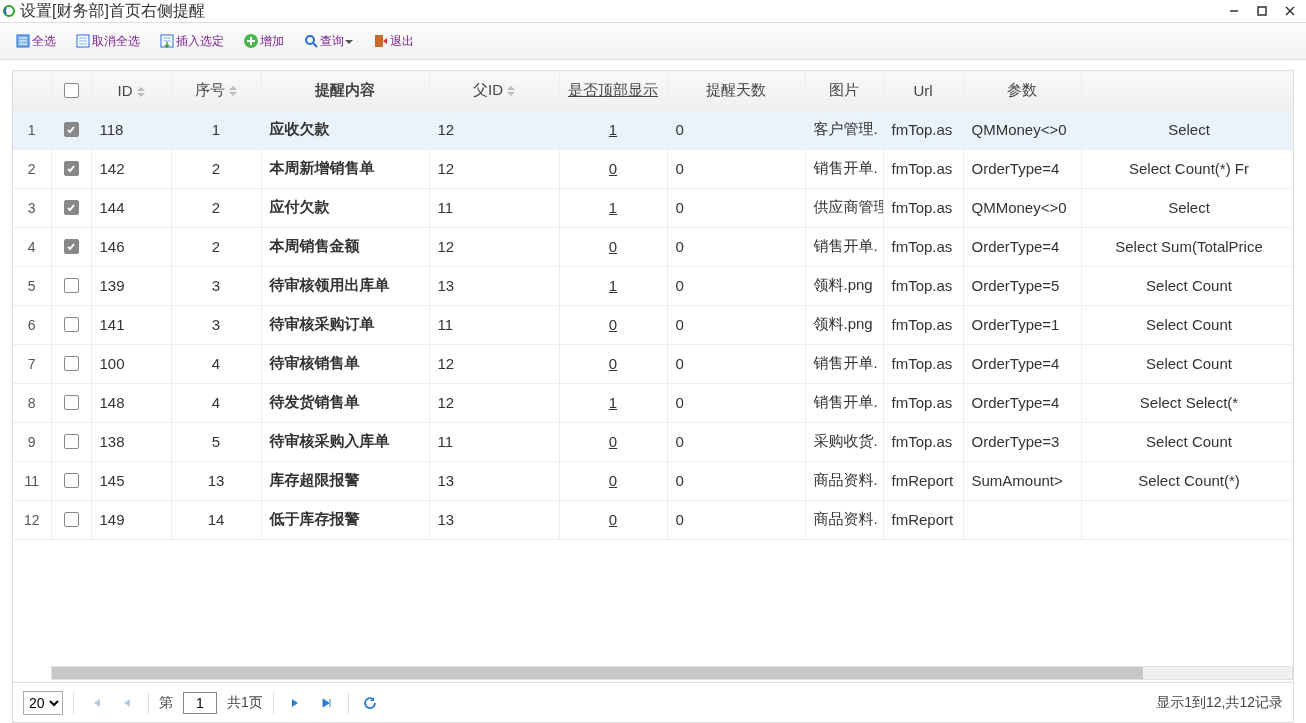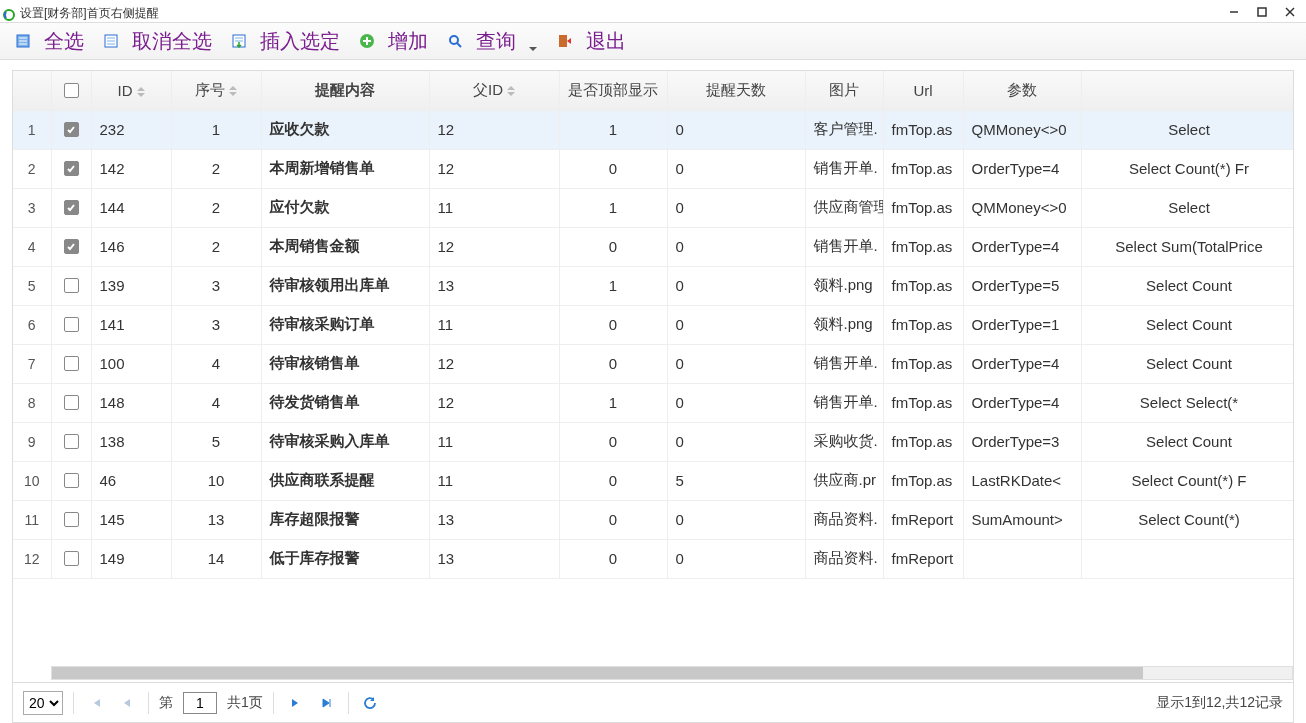--- a/index.html
+++ b/index.html
@@ -1,28 +1,28 @@
 <!DOCTYPE html>
 <html><head>
 <meta charset="utf-8">
 <style>
 * { box-sizing: border-box; margin: 0; padding: 0; }
 html, body { height: 100%; font-family: "Microsoft YaHei", Arial, sans-serif; font-size: 14px; color: #333; background: #fff; }
 body { display: flex; flex-direction: column; }
 
 
-.titlebar { height: 22px; display: flex; align-items: flex-end; padding: 0 2px; font-size: 12px; color: #333; }
+.titlebar { height: 22px; display: flex; align-items: center; padding: 0 2px; font-size: 16px; color: #333; }
 .titlebar .tb-icon { width: 14px; height: 14px; margin-right: 4px; display: inline-flex; align-items: center; justify-content: center; }
 .titlebar .spacer { flex: 1; }
 .winbtn { width: 28px; height: 20px; display: inline-flex; align-items: center; justify-content: center; color: #333; cursor: pointer; }
 .winbtn svg { display: block; }
 
 
 .toolbar { height: 38px; border-top: 1px solid #ddd; border-bottom: 1px solid #ddd; background: linear-gradient(#fcfcfc, #f2f2f2); display: flex; align-items: center; padding-left: 14px; gap: 18px; }
-.tbtn { display: inline-flex; align-items: center; gap: 12px; color: #7a1d8e; cursor: pointer; font-size: 20px; }
+.tbtn { display: inline-flex; align-items: center; gap: 0; color: #7a1d8e; cursor: pointer; font-size: 12px; }
 .tbtn .ticon { width: 18px; height: 18px; display: inline-flex; align-items: center; justify-content: center; }
 .tbtn .caret { width: 10px; height: 10px; }
 .tbtn .caret svg path { fill: #555; }
 
 
 .grid-wrap { flex: 1; padding: 10px 12px 0 12px; display: flex; flex-direction: column; min-height: 0; }
 .grid-inner { flex: 1; border: 1px solid #ddd; display: flex; flex-direction: column; min-height: 0; overflow: hidden; }
 .grid-scroll { flex: 1; overflow: hidden; }
 table { border-collapse: collapse; table-layout: fixed; width: 1284px; }
 th, td { border-right: 1px solid #eee; border-bottom: 1px solid #eee; height: 39px; padding: 0 8px; white-space: nowrap; overflow: hidden; text-overflow: clip; vertical-align: middle; font-size: 15px; }
@@ -30,21 +30,21 @@
 thead th .sort { display: inline-flex; flex-direction: column; margin-left: 4px; vertical-align: middle; }
 thead th .sort svg { display: block; }
 tbody tr:first-child td { background: #eaf3fb; }
 tbody td { color: #333; }
 .col-rownum { width: 38px; text-align: center; color: #555; font-size: 14px; }
 .col-chk { width: 40px; text-align: center; }
 .col-id { width: 80px; }
 .col-seq { width: 90px; text-align: center; }
 .col-content { width: 168px; font-weight: bold; }
 .col-pid { width: 130px; }
-.col-top { width: 108px; text-align: center; }
+.col-top { width: 108px; text-align: center; text-decoration: underline; }
 .col-days { width: 138px; }
 .col-img { width: 78px; }
 .col-url { width: 80px; }
 .col-param { width: 118px; }
 .col-last { width: 216px; text-align: center; }
 .chk { width: 15px; height: 15px; border: 1px solid #888; border-radius: 2px; background: #fff; margin: 0 auto; display: flex; align-items: center; justify-content: center; cursor: pointer; }
 .chk.checked { background: #888; border-color: #888; }
 .chk .mark { display: none; }
 .chk.checked .mark { display: block; }
 
@@ -214,21 +214,21 @@
         <tbody id="tbody">
             <tr>
               <td class="col-rownum">1</td>
               <td class="col-chk">
                 <span class="chk checked">
                   <svg class="mark" width="10" height="10">
                     <path d="M2 5l2 2 4-5" stroke="#fff" stroke-width="2" fill="none"></path>
                   </svg>
                 </span>
               </td>
-              <td class="col-id">232</td>
+              <td class="col-id">118</td>
               <td class="col-seq">1</td>
               <td class="col-content">应收欠款</td>
               <td class="col-pid">12</td>
               <td class="col-top">1</td>
               <td class="col-days">0</td>
               <td class="col-img">客户管理.</td>
               <td class="col-url">fmTop.as</td>
               <td class="col-param">QMMoney&lt;&gt;0</td>
               <td class="col-last">Select</td>
             </tr>
@@ -364,36 +364,20 @@
               <td class="col-id">138</td>
               <td class="col-seq">5</td>
               <td class="col-content">待审核采购入库单</td>
               <td class="col-pid">11</td>
               <td class="col-top">0</td>
               <td class="col-days">0</td>
               <td class="col-img">采购收货.</td>
               <td class="col-url">fmTop.as</td>
               <td class="col-param">OrderType=3</td>
               <td class="col-last">Select Count</td>
-            </tr>
-            <tr>
-              <td class="col-rownum">10</td>
-              <td class="col-chk">
-                <span class="chk"></span>
-              </td>
-              <td class="col-id">46</td>
-              <td class="col-seq">10</td>
-              <td class="col-content">供应商联系提醒</td>
-              <td class="col-pid">11</td>
-              <td class="col-top">0</td>
-              <td class="col-days">5</td>
-              <td class="col-img">供应商.pr</td>
-              <td class="col-url">fmTop.as</td>
-              <td class="col-param">LastRKDate&lt;</td>
-              <td class="col-last">Select Count(*) F</td>
             </tr>
             <tr>
               <td class="col-rownum">11</td>
               <td class="col-chk">
                 <span class="chk"></span>
               </td>
               <td class="col-id">145</td>
               <td class="col-seq">13</td>
               <td class="col-content">库存超限报警</td>
               <td class="col-pid">13</td>

